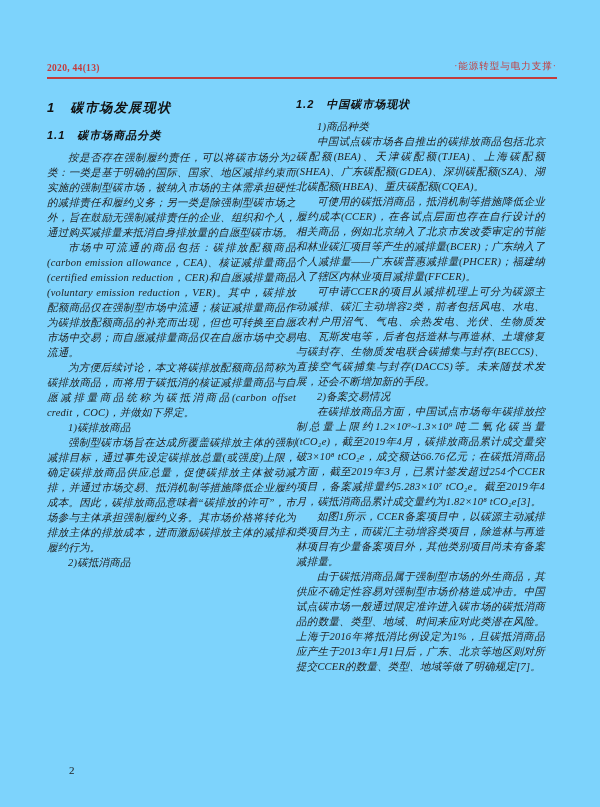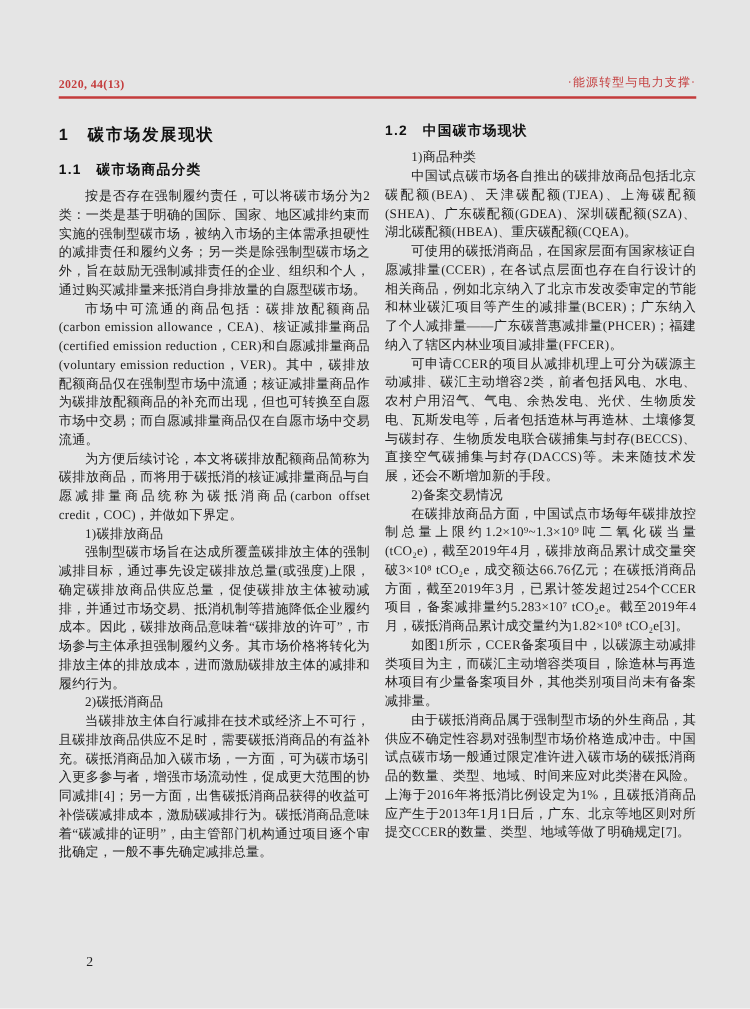--- a/index.html
+++ b/index.html
@@ -6,21 +6,21 @@
   html, body { width: 600px; background: #ffffff; }
   body {
     font-family: "Liberation Serif", serif;
     color: #1e1e1e;
     -webkit-font-smoothing: antialiased;
   }
   .page {
     position: relative;
     width: 600px;
     height: 807px;
-    background: #e5e5e5;
+    background: #7dd3fc;
     padding: 60px 43px 0 47px;
     overflow: hidden;
   }
   .page-header {
     display: flex;
     justify-content: space-between;
     align-items: flex-end;
     color: var(--accent, #c43c3c);
     padding-bottom: 4px;
   }
@@ -34,21 +34,21 @@
     font-weight: normal;
     letter-spacing: 1px;
   }
   .hdr-rule {
     height: 2px;
     background: var(--accent, #c43c3c);
     margin-bottom: 18px;
   }
   .columns {
     display: flex;
-    gap: 12px;
+    font-style: italic;
   }
   .col { width: 249px; }
   .sec-h1 {
     font-family: "Liberation Sans", sans-serif;
     font-size: 13px;
     font-weight: bold;
     letter-spacing: 1.5px;
     margin: 2px 0 11px 0;
     color: #111;
   }
@@ -90,28 +90,27 @@
 
     <section class="col">
       <h1 class="sec-h1">1　碳市场发展现状</h1>
       <h2 class="sec-h2">1.1　碳市场商品分类</h2>
       <p class="body-p">按是否存在强制履约责任，可以将碳市场分为2类：一类是基于明确的国际、国家、地区减排约束而实施的强制型碳市场，被纳入市场的主体需承担硬性的减排责任和履约义务；另一类是除强制型碳市场之外，旨在鼓励无强制减排责任的企业、组织和个人，通过购买减排量来抵消自身排放量的自愿型碳市场。</p>
       <p class="body-p">市场中可流通的商品包括：碳排放配额商品(carbon emission allowance，CEA)、核证减排量商品(certified emission reduction，CER)和自愿减排量商品(voluntary emission reduction，VER)。其中，碳排放配额商品仅在强制型市场中流通；核证减排量商品作为碳排放配额商品的补充而出现，但也可转换至自愿市场中交易；而自愿减排量商品仅在自愿市场中交易流通。</p>
       <p class="body-p">为方便后续讨论，本文将碳排放配额商品简称为碳排放商品，而将用于碳抵消的核证减排量商品与自愿减排量商品统称为碳抵消商品(carbon offset credit，COC)，并做如下界定。</p>
       <p class="body-p">1)碳排放商品</p>
       <p class="body-p">强制型碳市场旨在达成所覆盖碳排放主体的强制减排目标，通过事先设定碳排放总量(或强度)上限，确定碳排放商品供应总量，促使碳排放主体被动减排，并通过市场交易、抵消机制等措施降低企业履约成本。因此，碳排放商品意味着“碳排放的许可”，市场参与主体承担强制履约义务。其市场价格将转化为排放主体的排放成本，进而激励碳排放主体的减排和履约行为。</p>
       <p class="body-p">2)碳抵消商品</p>
-      <p class="body-p">当碳排放主体自行减排在技术或经济上不可行，且碳排放商品供应不足时，需要碳抵消商品的有益补充。碳抵消商品加入碳市场，一方面，可为碳市场引入更多参与者，增强市场流动性，促成更大范围的协同减排[4]；另一方面，出售碳抵消商品获得的收益可补偿碳减排成本，激励碳减排行为。碳抵消商品意味着“碳减排的证明”，由主管部门机构通过项目逐个审批确定，一般不事先确定减排总量。</p>
     </section>
 
     <section class="col">
       <h2 class="sec-h2">1.2　中国碳市场现状</h2>
       <p class="body-p">1)商品种类</p>
       <p class="body-p">中国试点碳市场各自推出的碳排放商品包括北京碳配额(BEA)、天津碳配额(TJEA)、上海碳配额(SHEA)、广东碳配额(GDEA)、深圳碳配额(SZA)、湖北碳配额(HBEA)、重庆碳配额(CQEA)。</p>
-      <p class="body-p">可使用的碳抵消商品，在国家层面有国家核证自愿减排量(CCER)，在各试点层面也存在自行设计的相关商品，例如北京纳入了北京市发改委审定的节能和林业碳汇项目等产生的减排量(BCER)；广东纳入了个人减排量——广东碳普惠减排量(PHCER)；福建纳入了辖区内林业项目减排量(FFCER)。</p>
+      <p class="body-p">可使用的碳抵消商品，抵消机制等措施降低企业履约成本(CCER)，在各试点层面也存在自行设计的相关商品，例如北京纳入了北京市发改委审定的节能和林业碳汇项目等产生的减排量(BCER)；广东纳入了个人减排量——广东碳普惠减排量(PHCER)；福建纳入了辖区内林业项目减排量(FFCER)。</p>
       <p class="body-p">可申请CCER的项目从减排机理上可分为碳源主动减排、碳汇主动增容2类，前者包括风电、水电、农村户用沼气、气电、余热发电、光伏、生物质发电、瓦斯发电等，后者包括造林与再造林、土壤修复与碳封存、生物质发电联合碳捕集与封存(BECCS)、直接空气碳捕集与封存(DACCS)等。未来随技术发展，还会不断增加新的手段。</p>
       <p class="body-p">2)备案交易情况</p>
       <p class="body-p">在碳排放商品方面，中国试点市场每年碳排放控制总量上限约1.2×10⁹~1.3×10⁹吨二氧化碳当量(tCO₂e)，截至2019年4月，碳排放商品累计成交量突破3×10⁸ tCO₂e，成交额达66.76亿元；在碳抵消商品方面，截至2019年3月，已累计签发超过254个CCER项目，备案减排量约5.283×10⁷ tCO₂e。截至2019年4月，碳抵消商品累计成交量约为1.82×10⁸ tCO₂e[3]。</p>
       <p class="body-p">如图1所示，CCER备案项目中，以碳源主动减排类项目为主，而碳汇主动增容类项目，除造林与再造林项目有少量备案项目外，其他类别项目尚未有备案减排量。</p>
       <p class="body-p">由于碳抵消商品属于强制型市场的外生商品，其供应不确定性容易对强制型市场价格造成冲击。中国试点碳市场一般通过限定准许进入碳市场的碳抵消商品的数量、类型、地域、时间来应对此类潜在风险。上海于2016年将抵消比例设定为1%，且碳抵消商品应产生于2013年1月1日后，广东、北京等地区则对所提交CCER的数量、类型、地域等做了明确规定[7]。</p>
     </section>
 
   </main>
 
   <footer class="page-footer">

